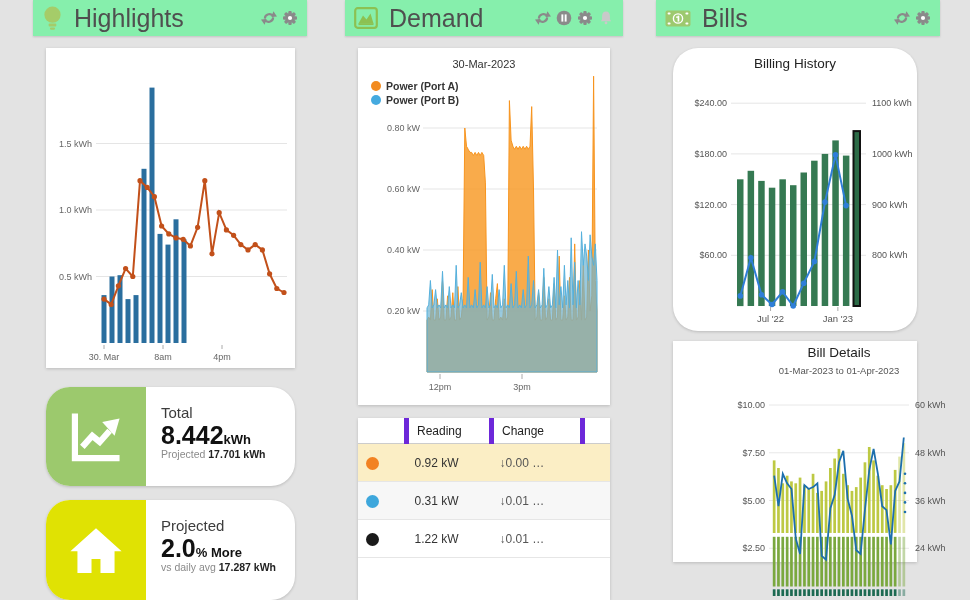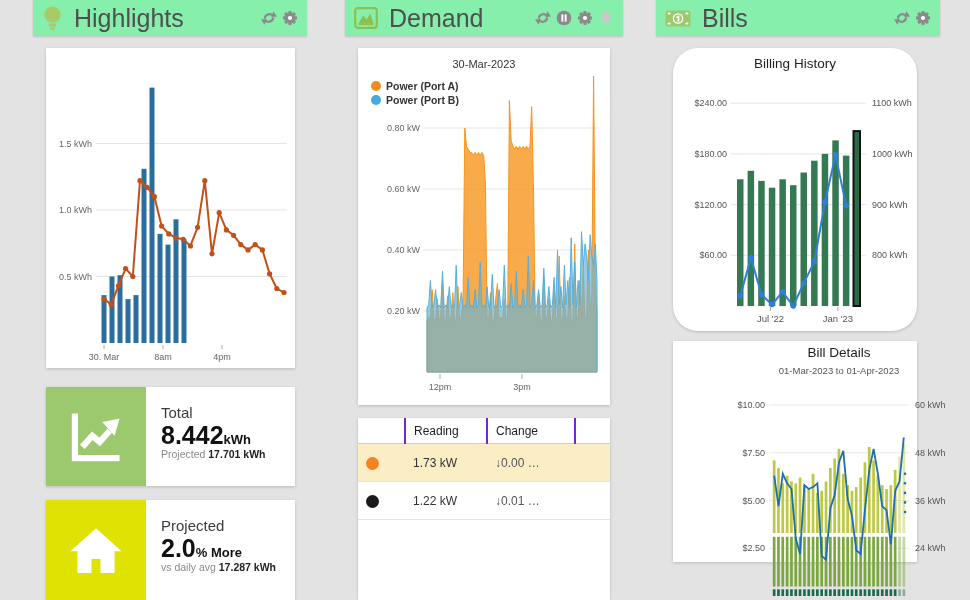--- a/index.html
+++ b/index.html
@@ -6,31 +6,31 @@
   .stage{position:relative;width:970px;height:600px;background:#e3e3e3;overflow:hidden;
          font-family:"Liberation Sans",sans-serif;}
   .col{position:absolute;top:0;height:600px;}
   .hdr{position:absolute;left:0;top:0;right:0;height:36px;background:#86efac;
        display:flex;align-items:center;padding:0 9px;box-sizing:border-box;
        box-shadow:0 1px 2px rgba(0,0,0,.15);}
   .htitle{font-size:25px;color:#4f4f4f;margin-left:11px;flex:1;white-space:nowrap;}
   .hbtns{display:flex;align-items:center;gap:5px;}
   .hbtn{width:16px;height:16px;display:inline-flex;cursor:pointer;}
   .card{position:absolute;background:#fff;box-shadow:0 1px 3px rgba(0,0,0,.18);box-sizing:border-box;}
-  .tile{display:flex;overflow:hidden;}
+  .tile{display:flex;overflow:hidden;border-radius:24px;}
   .tileicon{width:100px;flex:0 0 100px;display:flex;align-items:center;justify-content:center;}
   .tiletext{padding:17px 0 0 15px;}
   .tlabel{font-size:15px;color:#3c3c3c;margin-bottom:1px;}
   .tval{font-size:25px;font-weight:bold;color:#111;line-height:1.05;}
   .tunit{font-size:13px;font-weight:bold;color:#111;text-align:right;}
   .tsub{font-size:10.5px;margin-top:0;color:#8a8a8a;}
   .tsub b{color:#222;}
   table.readings{border-collapse:collapse;width:100%;font-size:12px;color:#333;}
   table.readings th{font-weight:normal;text-align:left;height:25px;padding:0 8px;
-        border-bottom:1px solid #ccc;border-right:2px solid #6d28d9;background:#fff;color:#222;}
+        border-bottom:1px solid #ccc;border-right:5px solid #6d28d9;background:#fff;color:#222;}
   table.readings th.last{border-right:none;}
   table.readings td{height:37px;padding:0 8px;border-bottom:1px solid #e6e6e6;}
   .dot{display:inline-block;width:13px;height:13px;border-radius:50%;vertical-align:middle;}
   .chg{color:#555;white-space:nowrap;}
   .c0{width:30px;}
   .cR{width:64px;}
   .cC{width:70px;}
 </style>
 </head>
 <body>
@@ -232,22 +232,28 @@
           <tr>
             <th class="c0"></th>
             <th class="cR">Reading</th>
             <th class="cC">Change</th>
             <th class="last"></th>
           </tr>
         </thead>
         <tbody>
           <tr style="background:#fbeec5;">
             <td><span class="dot" style="background: rgb(242, 130, 34);"></span></td>
-            <td>1.73 kW</td>
+            <td>0.92 kW</td>
             <td class="chg">↓0.00 …</td>
+            <td></td>
+          </tr>
+          <tr style="background:#f7f7f7;">
+            <td><span class="dot" style="background: rgb(62, 167, 220);"></span></td>
+            <td>0.31 kW</td>
+            <td class="chg">↓0.01 …</td>
             <td></td>
           </tr>
           <tr>
             <td><span class="dot" style="background: rgb(26, 26, 26);"></span></td>
             <td>1.22 kW</td>
             <td class="chg">↓0.01 …</td>
             <td></td>
           </tr>
         </tbody>
       </table>

